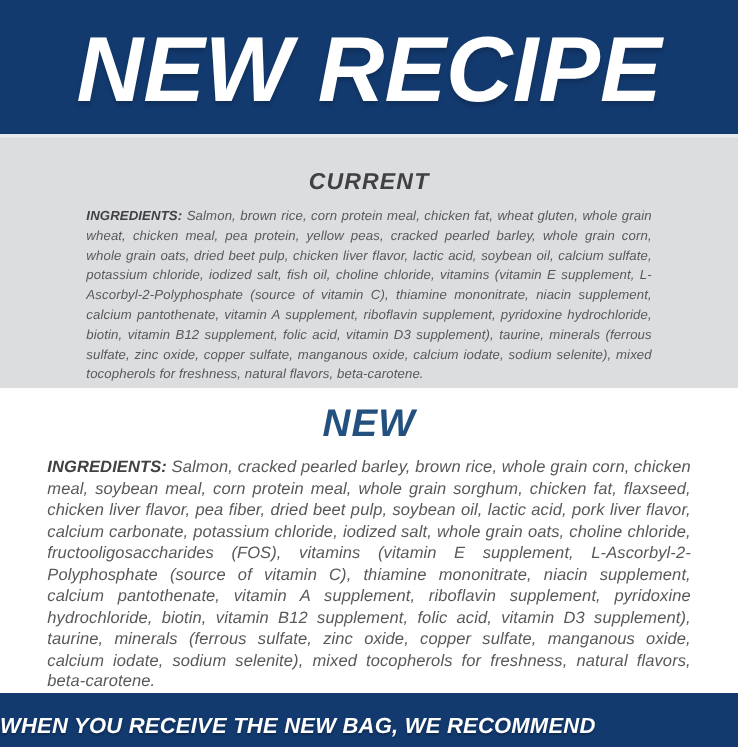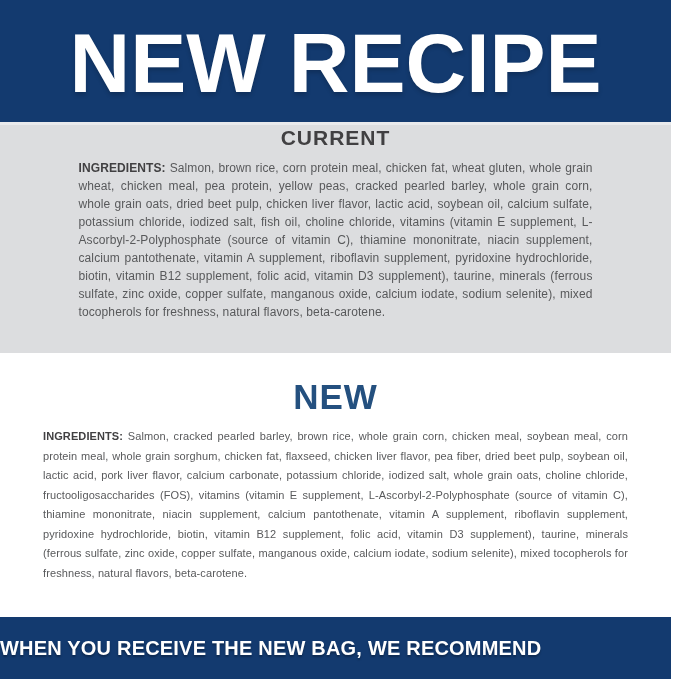--- a/index.html
+++ b/index.html
@@ -15,20 +15,21 @@
   html, body { background: #ffffff; }
   body {
     width: 679px; height: 679px;
     font-family: "Liberation Sans", sans-serif;
     overflow: hidden;
   }
   .page {
     width: 671px; height: 679px;
     display: flex; flex-direction: column;
     overflow: hidden;
+    font-style: italic;
   }
 
   
   .banner-top {
     flex: 0 0 122px;
     background: var(--navy);
     display: flex; align-items: center; justify-content: center;
   }
   .banner-top h1 {
     color: var(--white);
@@ -39,21 +40,21 @@
     white-space: nowrap;
     text-shadow: 0 3px 4px rgba(0,0,0,0.18);
     transform: translateY(2px);
   }
 
   
   .section-current {
     flex: 0 0 231px;
     background: var(--gray_bg);
     border-top: 3px solid var(--gray_bg_edge);
-    padding-top: 1px;
+    padding-top: 29px;
   }
   .section-current h2 {
     text-align: center;
     color: var(--dark_text);
     font-size: 21px;
     font-weight: bold;
     letter-spacing: 1px;
     margin-bottom: 9px;
   }
   .section-current .ingredients {
@@ -63,34 +64,34 @@
     line-height: 18px;
     color: var(--body_text);
     text-align: justify;
     letter-spacing: 0.1px;
   }
 
   
   .section-new {
     flex: 0 0 264px;
     background: var(--white);
-    padding-top: 24px;
+    padding-top: 12px;
   }
   .section-new h2 {
     text-align: center;
     color: var(--heading_blue);
     font-size: 35px;
     font-weight: bold;
     letter-spacing: 1px;
     margin-bottom: 10px;
   }
   .section-new .ingredients {
     width: 585px;
     margin: 0 auto;
-    font-size: 11px;
+    font-size: 15px;
     line-height: 19.5px;
     color: var(--body_text);
     text-align: justify;
     letter-spacing: 0.1px;
   }
 
   .ingredients strong {
     color: var(--dark_text);
     font-weight: bold;
   }

